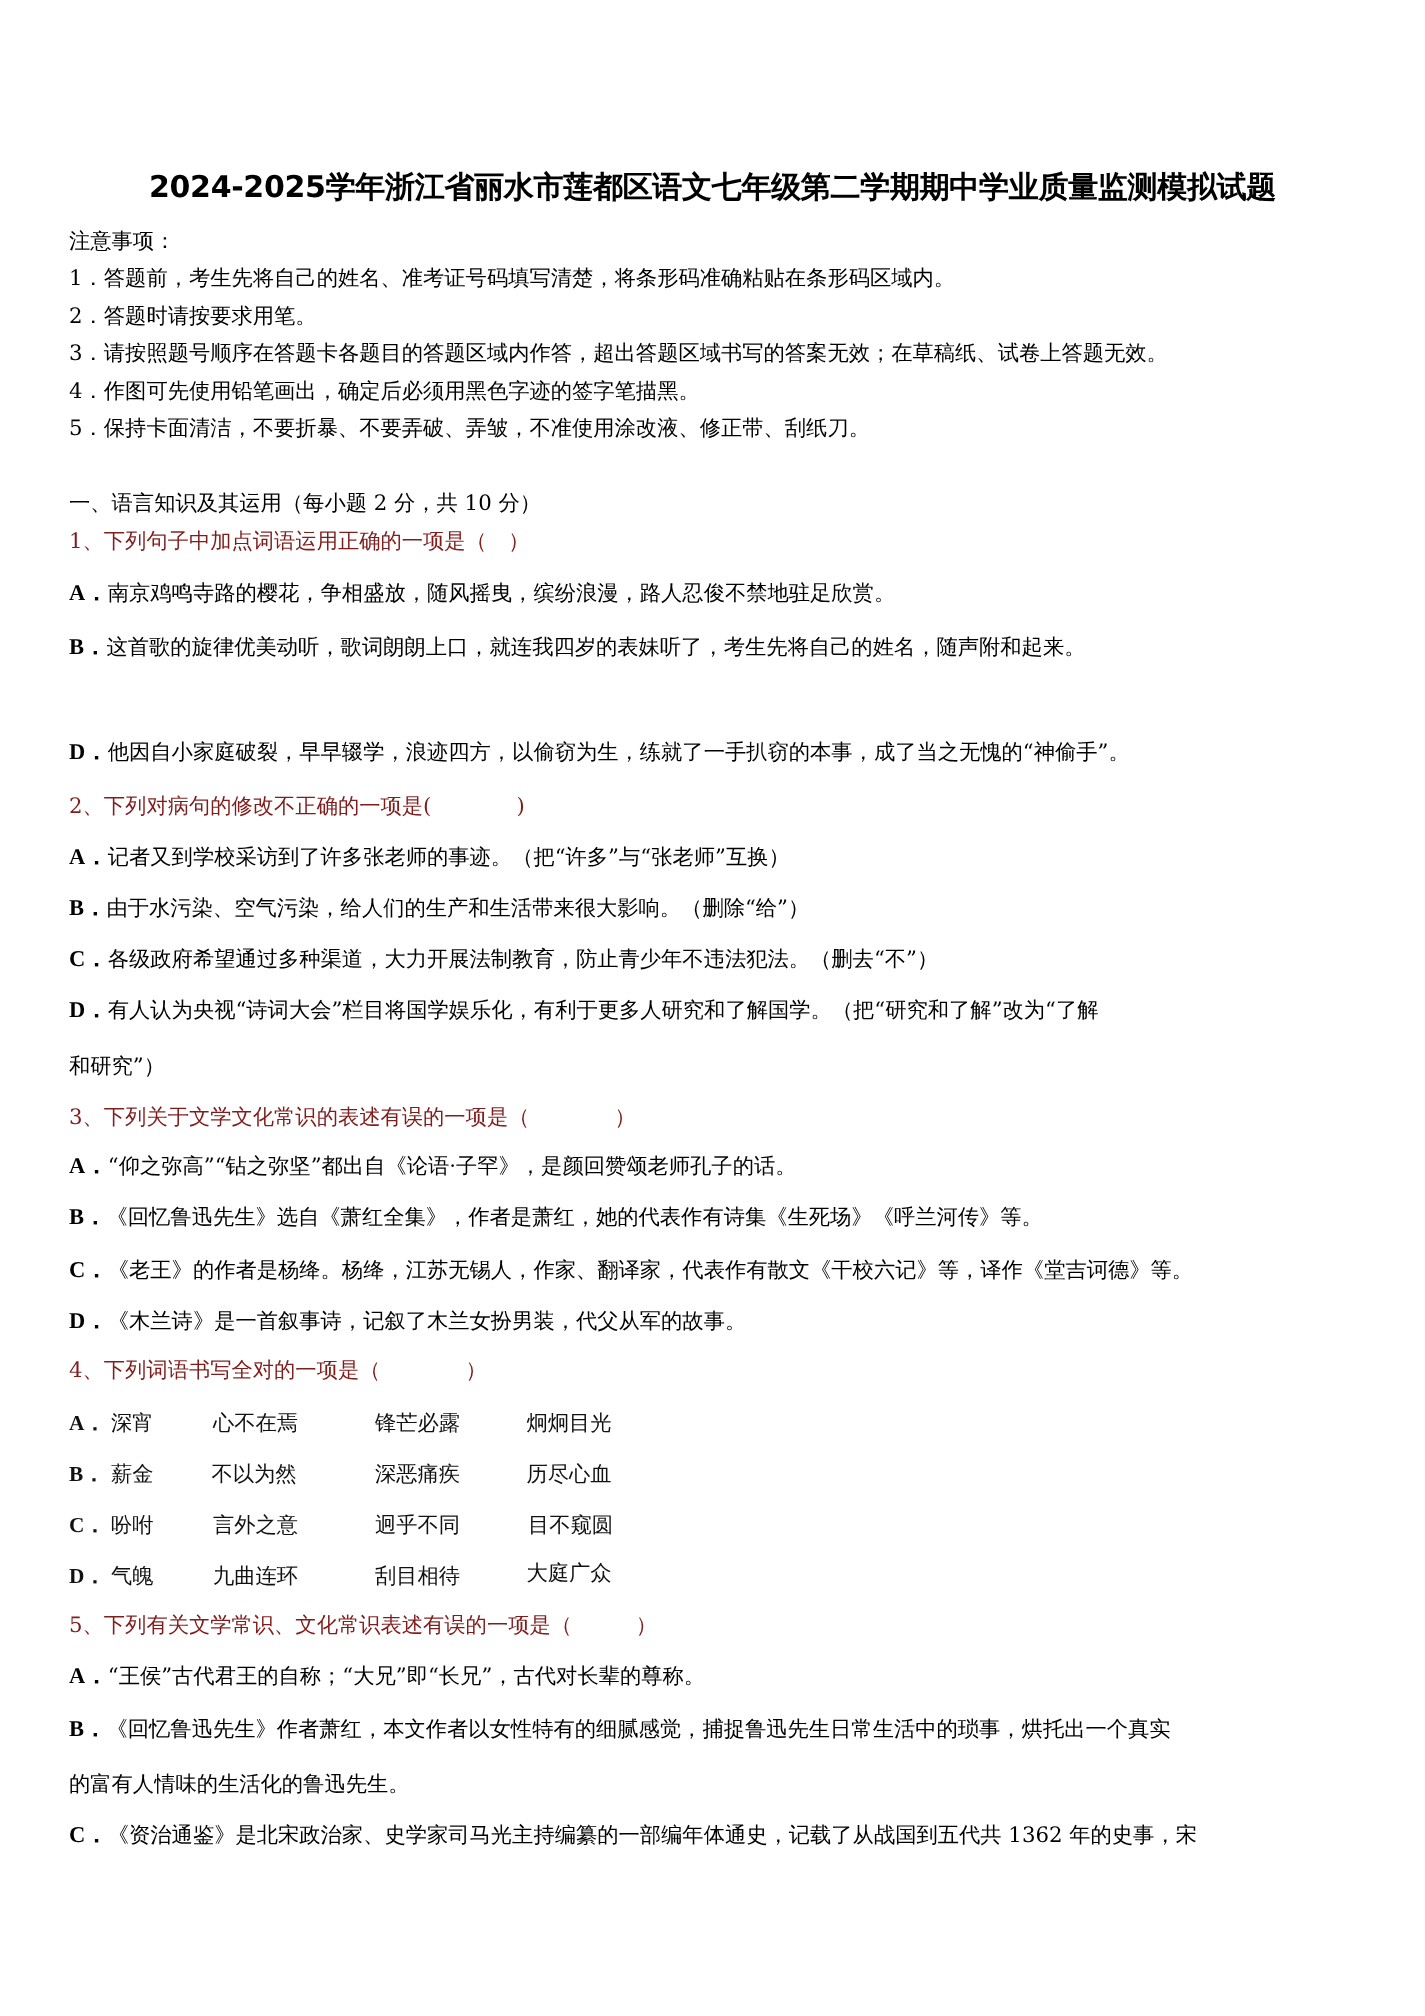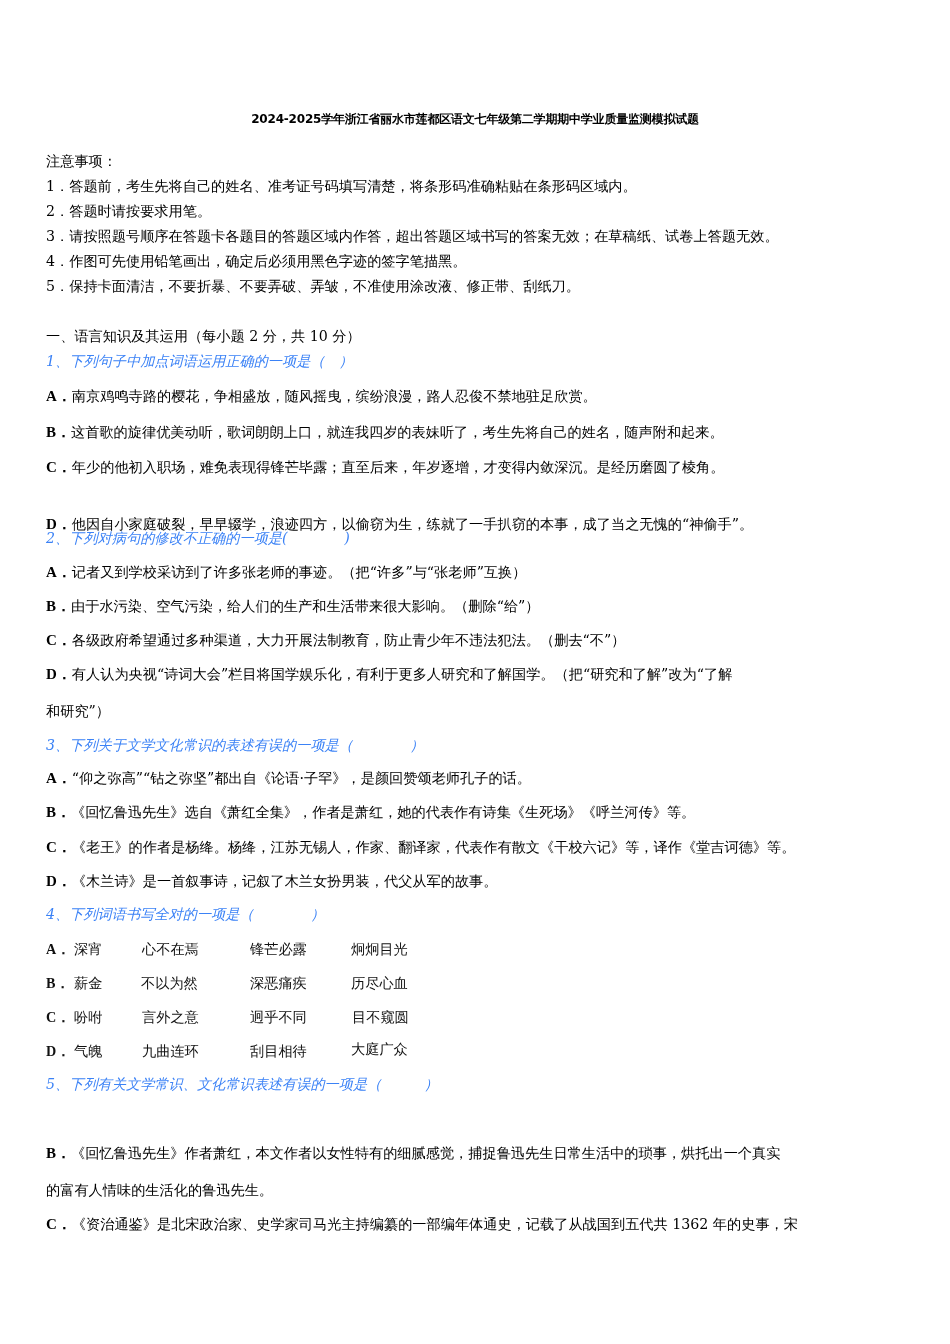--- a/index.html
+++ b/index.html
@@ -5,28 +5,28 @@
     html, body { margin: 0; padding: 0; background: #ffffff; }
     body {
       width: 950px; height: 1344px; overflow: hidden; position: relative;
       font-family: "DejaVu Serif", "Liberation Serif", serif;
       color: #111111;
     }
     .page { position: absolute; left: 0; top: 0; width: 950px; height: 1344px; }
     .title {
       position: absolute; left: 0; top: 111px; width: 950px; text-align: center;
       font-family: "DejaVu Sans", "Liberation Sans", sans-serif;
-      font-weight: bold; font-size: 12px; letter-spacing: -0.2px; color: #000;
+      font-weight: bold; font-size: 20px; letter-spacing: -0.2px; color: #000;
     }
     .line {
       position: absolute; left: 46px; white-space: nowrap;
       font-size: 14.2px; line-height: 18px; color: #000000;
     }
     .opt-key { font-weight: bold; font-family: "Liberation Serif", "DejaVu Serif", serif; font-size: 15px; }
-    .q-num { color: #3b82f6; font-style: italic; }
+    .q-num { color: #7f1d1d; }
     .words { position: absolute; white-space: nowrap; font-size: 14.2px; line-height: 18px; }
   </style>
 </head>
 <body>
 
 <div class="page">
 
   <div class="title">2024-2025学年浙江省丽水市莲都区语文七年级第二学期期中学业质量监测模拟试题</div>
 
   <div class="line" style="top:152px;">注意事项：</div>
@@ -34,22 +34,21 @@
   <div class="line" style="top:202px;">2．答题时请按要求用笔。</div>
   <div class="line" style="top:227px;">3．请按照题号顺序在答题卡各题目的答题区域内作答，超出答题区域书写的答案无效；在草稿纸、试卷上答题无效。</div>
   <div class="line" style="top:252px;">4．作图可先使用铅笔画出，确定后必须用黑色字迹的签字笔描黑。</div>
   <div class="line" style="top:277px;">5．保持卡面清洁，不要折暴、不要弄破、弄皱，不准使用涂改液、修正带、刮纸刀。</div>
 
   <div class="line" style="top:327px;">一、语言知识及其运用（每小题 2 分，共 10 分）</div>
 
   <div class="line q-num" style="top:352px;">1、下列句子中加点词语运用正确的一项是（　）</div>
   <div class="line" style="top:387px;"><span class="opt-key">A．</span><span>南京鸡鸣寺路的樱花，争相盛放，随风摇曳，缤纷浪漫，路人忍俊不禁地驻足欣赏。</span></div>
   <div class="line" style="top:423px;"><span class="opt-key">B．</span><span>这首歌的旋律优美动听，歌词朗朗上口，就连我四岁的表妹听了，考生先将自己的姓名，随声附和起来。</span></div>
-  <div class="line" style="top:458px;"><span class="opt-key">C．</span><span>年少的他初入职场，难免表现得锋芒毕露；直至后来，年岁逐增，才变得内敛深沉。是经历磨圆了棱角。</span></div>
-  <div class="line" style="top:515px;text-align:right;"><span class="opt-key">D．</span><span>他因自小家庭破裂，早早辍学，浪迹四方，以偷窃为生，练就了一手扒窃的本事，成了当之无愧的“神偷手”。</span></div>
+  <div class="line" style="top:493px;text-align:right;"><span class="opt-key">D．</span><span>他因自小家庭破裂，早早辍学，浪迹四方，以偷窃为生，练就了一手扒窃的本事，成了当之无愧的“神偷手”。</span></div>
 
   <div class="line q-num" style="top:529px;">2、下列对病句的修改不正确的一项是(　　　　)</div>
   <div class="line" style="top:563px;"><span class="opt-key">A．</span><span>记者又到学校采访到了许多张老师的事迹。（把“许多”与“张老师”互换）</span></div>
   <div class="line" style="top:597px;"><span class="opt-key">B．</span><span>由于水污染、空气污染，给人们的生产和生活带来很大影响。（删除“给”）</span></div>
   <div class="line" style="top:631px;"><span class="opt-key">C．</span><span>各级政府希望通过多种渠道，大力开展法制教育，防止青少年不违法犯法。（删去“不”）</span></div>
   <div class="line" style="top:665px;"><span class="opt-key">D．</span><span>有人认为央视“诗词大会”栏目将国学娱乐化，有利于更多人研究和了解国学。（把“研究和了解”改为“了解</span></div>
   <div class="line" style="top:702px;">和研究”）</div>
 
   <div class="line q-num" style="top:736px;">3、下列关于文学文化常识的表述有误的一项是（　　　　）</div>
   <div class="line" style="top:769px;"><span class="opt-key">A．</span><span>“仰之弥高”“钻之弥坚”都出自《论语·子罕》，是颜回赞颂老师孔子的话。</span></div>
@@ -82,17 +81,18 @@
   </div>
   <div>
     <span class="words opt-key" style="left:46px;top:1042px;">D．</span>
     <span class="words" style="left:74px;top:1042px;">气魄</span>
     <span class="words" style="left:142px;top:1042px;">九曲连环</span>
     <span class="words" style="left:250px;top:1042px;">刮目相待</span>
     <span class="words" style="left:351px;top:1040px;">大庭广众</span>
   </div>
 
   <div class="line q-num" style="top:1075px;">5、下列有关文学常识、文化常识表述有误的一项是（　　　）</div>
+  <div class="line" style="top:1109px;"><span class="opt-key">A．</span><span>“王侯”古代君王的自称；“大兄”即“长兄”，古代对长辈的尊称。</span></div>
   <div class="line" style="top:1144px;"><span class="opt-key">B．</span><span>《回忆鲁迅先生》作者萧红，本文作者以女性特有的细腻感觉，捕捉鲁迅先生日常生活中的琐事，烘托出一个真实</span></div>
   <div class="line" style="top:1181px;">的富有人情味的生活化的鲁迅先生。</div>
   <div class="line" style="top:1215px;"><span class="opt-key">C．</span><span>《资治通鉴》是北宋政治家、史学家司马光主持编纂的一部编年体通史，记载了从战国到五代共 1362 年的史事，宋</span></div>
 
 </div>
 
 </body></html>

